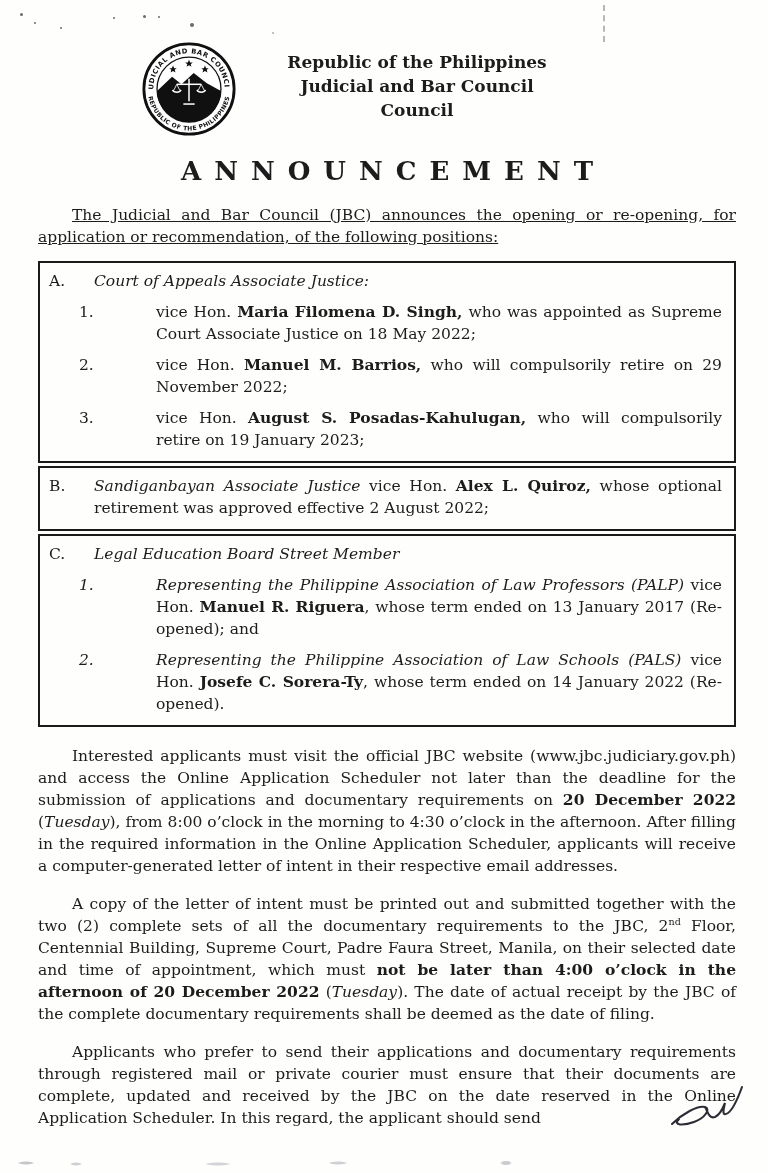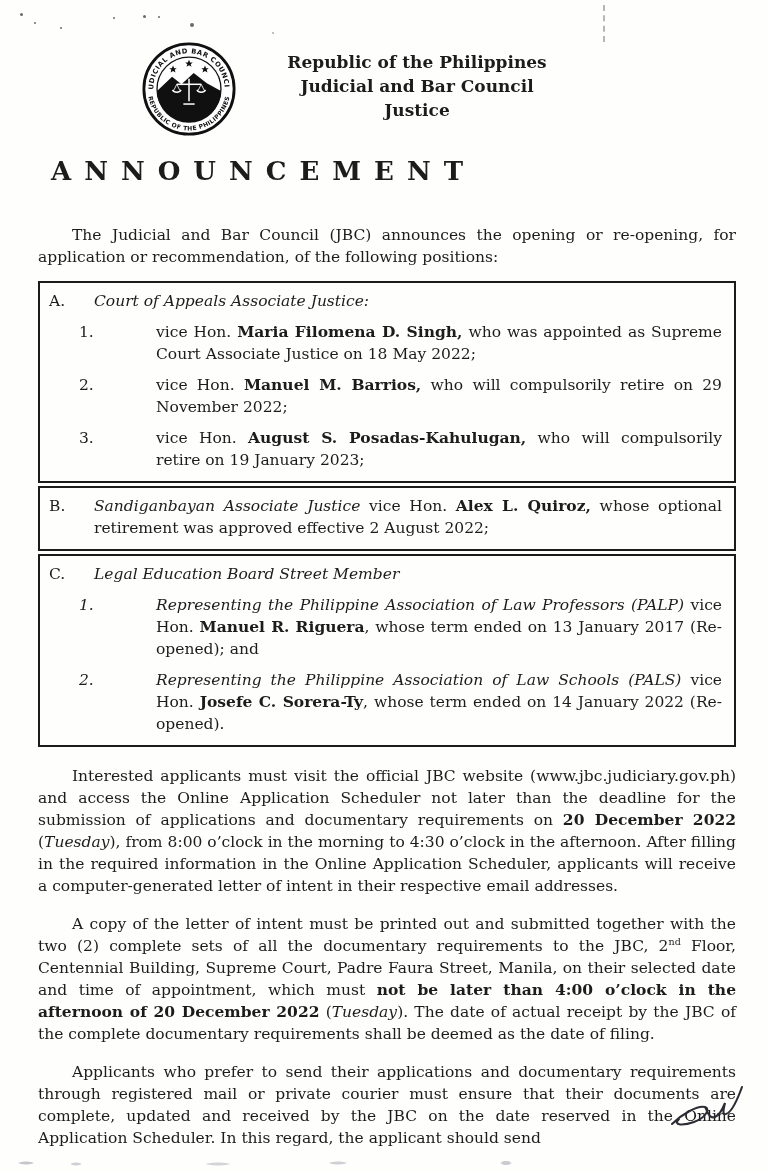--- a/index.html
+++ b/index.html
@@ -18,33 +18,33 @@
   
   .masthead-wrap{position:relative;height:98px;}
   .seal{position:absolute;left:104px;top:0;}
   .masthead{
     position:absolute;left:214px;top:8px;width:330px;
     text-align:center;font-weight:700;font-size:17px;line-height:24px;
     font-family:"DejaVu Serif",serif;
   }
   .doc-title{
     margin:16px 0 0 0;
-    text-align:left;
+    text-align:center;
     font-size:26px;font-weight:700;
     letter-spacing:13px;
     text-indent:13px;
     line-height:30px;
   }
   
   .para{
     margin:16px 0 0 0;
     text-align:justify;
     text-indent:34px;
   }
-  .intro{margin-top:38px;margin-bottom:13px;}
+  .intro{margin-top:18px;margin-bottom:13px;text-decoration:underline;}
   
   .box{
     border:2px solid #1b1b1b;
     padding:7px 12px 10px 9px;
     margin-bottom:3px;
     background:#fefefd;
   }
   .sec-head{display:flex;}
   .sec-label{flex:none;width:25px;}
   .sec-heading{flex:1;text-align:justify;margin-left:20px;}
@@ -115,21 +115,21 @@
         <line x1="37" y1="45" x2="63" y2="45"></line>
         <path d="M32.5,51 a4.8,3.8 0 0 0 9,0"></path>
         <path d="M58.5,51 a4.8,3.8 0 0 0 9,0"></path>
         <path d="M37,45 l-3,6 M37,45 l3,6 M63,45 l-3,6 M63,45 l3,6" stroke-width="0.9"></path>
         <path d="M44,66 h12"></path>
       </g>
     </svg>
     <div class="masthead">
       <div>Republic of the Philippines</div>
       <div>Judicial and Bar Council</div>
-      <div>Justice</div>
+      <div>Council</div>
     </div>
   </div>
 
   <h1 class="doc-title">ANNOUNCEMENT</h1>
 
   <p class="para intro">The Judicial and Bar Council (JBC) announces the opening or re-opening, for application or recommendation, of the following positions:</p>
 
   <div class="box sec-a">
     <div class="sec-head">
       <span class="sec-label">A.</span>

